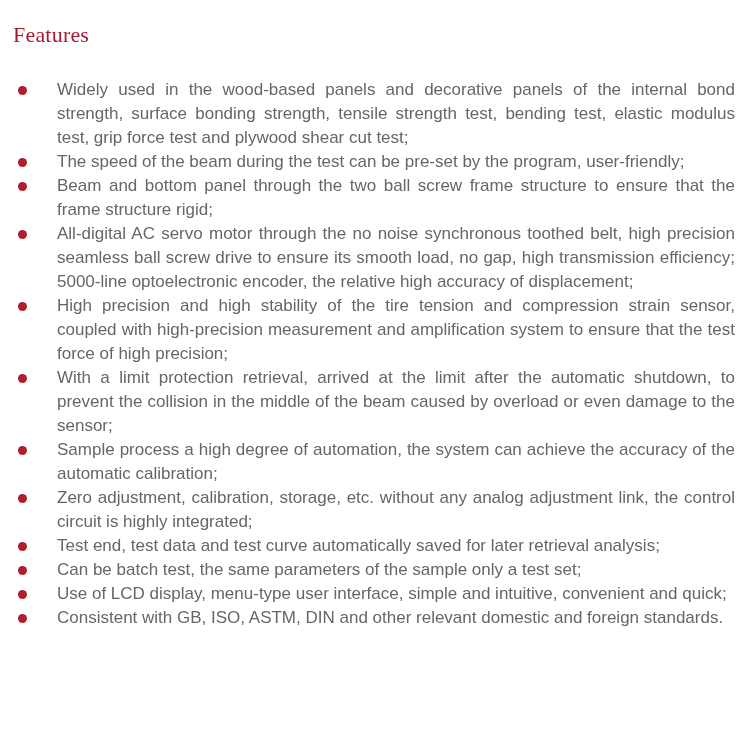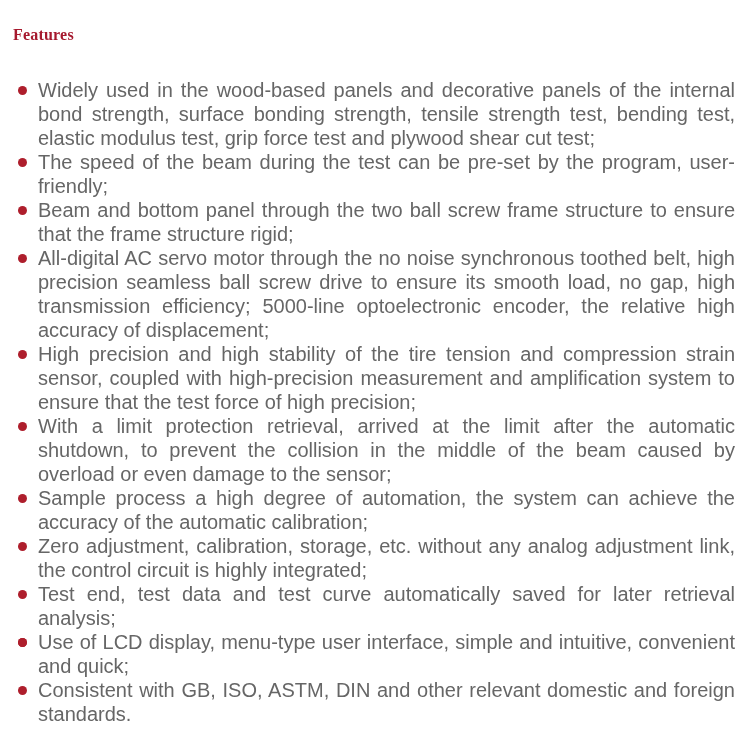--- a/index.html
+++ b/index.html
@@ -16,36 +16,36 @@
   .page {
     position: relative;
     width: 750px;
     height: 735px;
     background: #ffffff;
   }
   .features-heading {
     margin: 0;
     padding: 22px 0 0 13px;
     font-family: "Liberation Serif", serif;
-    font-weight: bold;
-    font-size: 16px;
+    font-weight: normal;
+    font-size: 22px;
     line-height: 26px;
     color: #a6192e;
     letter-spacing: 0.2px;
   }
   .features-list {
     list-style: none;
     margin: 30px 0 0 0;
     padding: 0;
   }
   .feature {
     position: relative;
-    padding-left: 38px;
+    padding-left: 57px;
     padding-right: 15px;
-    font-size: 20px;
+    font-size: 17px;
     line-height: 24px;
     color: #666666;
     text-align: justify;
     text-justify: inter-word;
   }
   .bullet {
     position: absolute;
     left: 18px;
     top: 8px;
     width: 9px;
@@ -92,20 +92,21 @@
     <li class="feature">
       <span class="bullet"></span>
       <span>Zero adjustment, calibration, storage, etc. without any analog adjustment link, the control circuit is highly integrated;</span>
     </li>
     <li class="feature">
       <span class="bullet"></span>
       <span>Test end, test data and test curve automatically saved for later retrieval analysis;</span>
     </li>
     <li class="feature">
       <span class="bullet"></span>
+      <span>Can be batch test, the same parameters of the sample only a test set;</span>
     </li>
     <li class="feature">
       <span class="bullet"></span>
       <span>Use of LCD display, menu-type user interface, simple and intuitive, convenient and quick;</span>
     </li>
     <li class="feature">
       <span class="bullet"></span>
       <span>Consistent with GB, ISO, ASTM, DIN and other relevant domestic and foreign standards.</span>
     </li>
   </ul>

